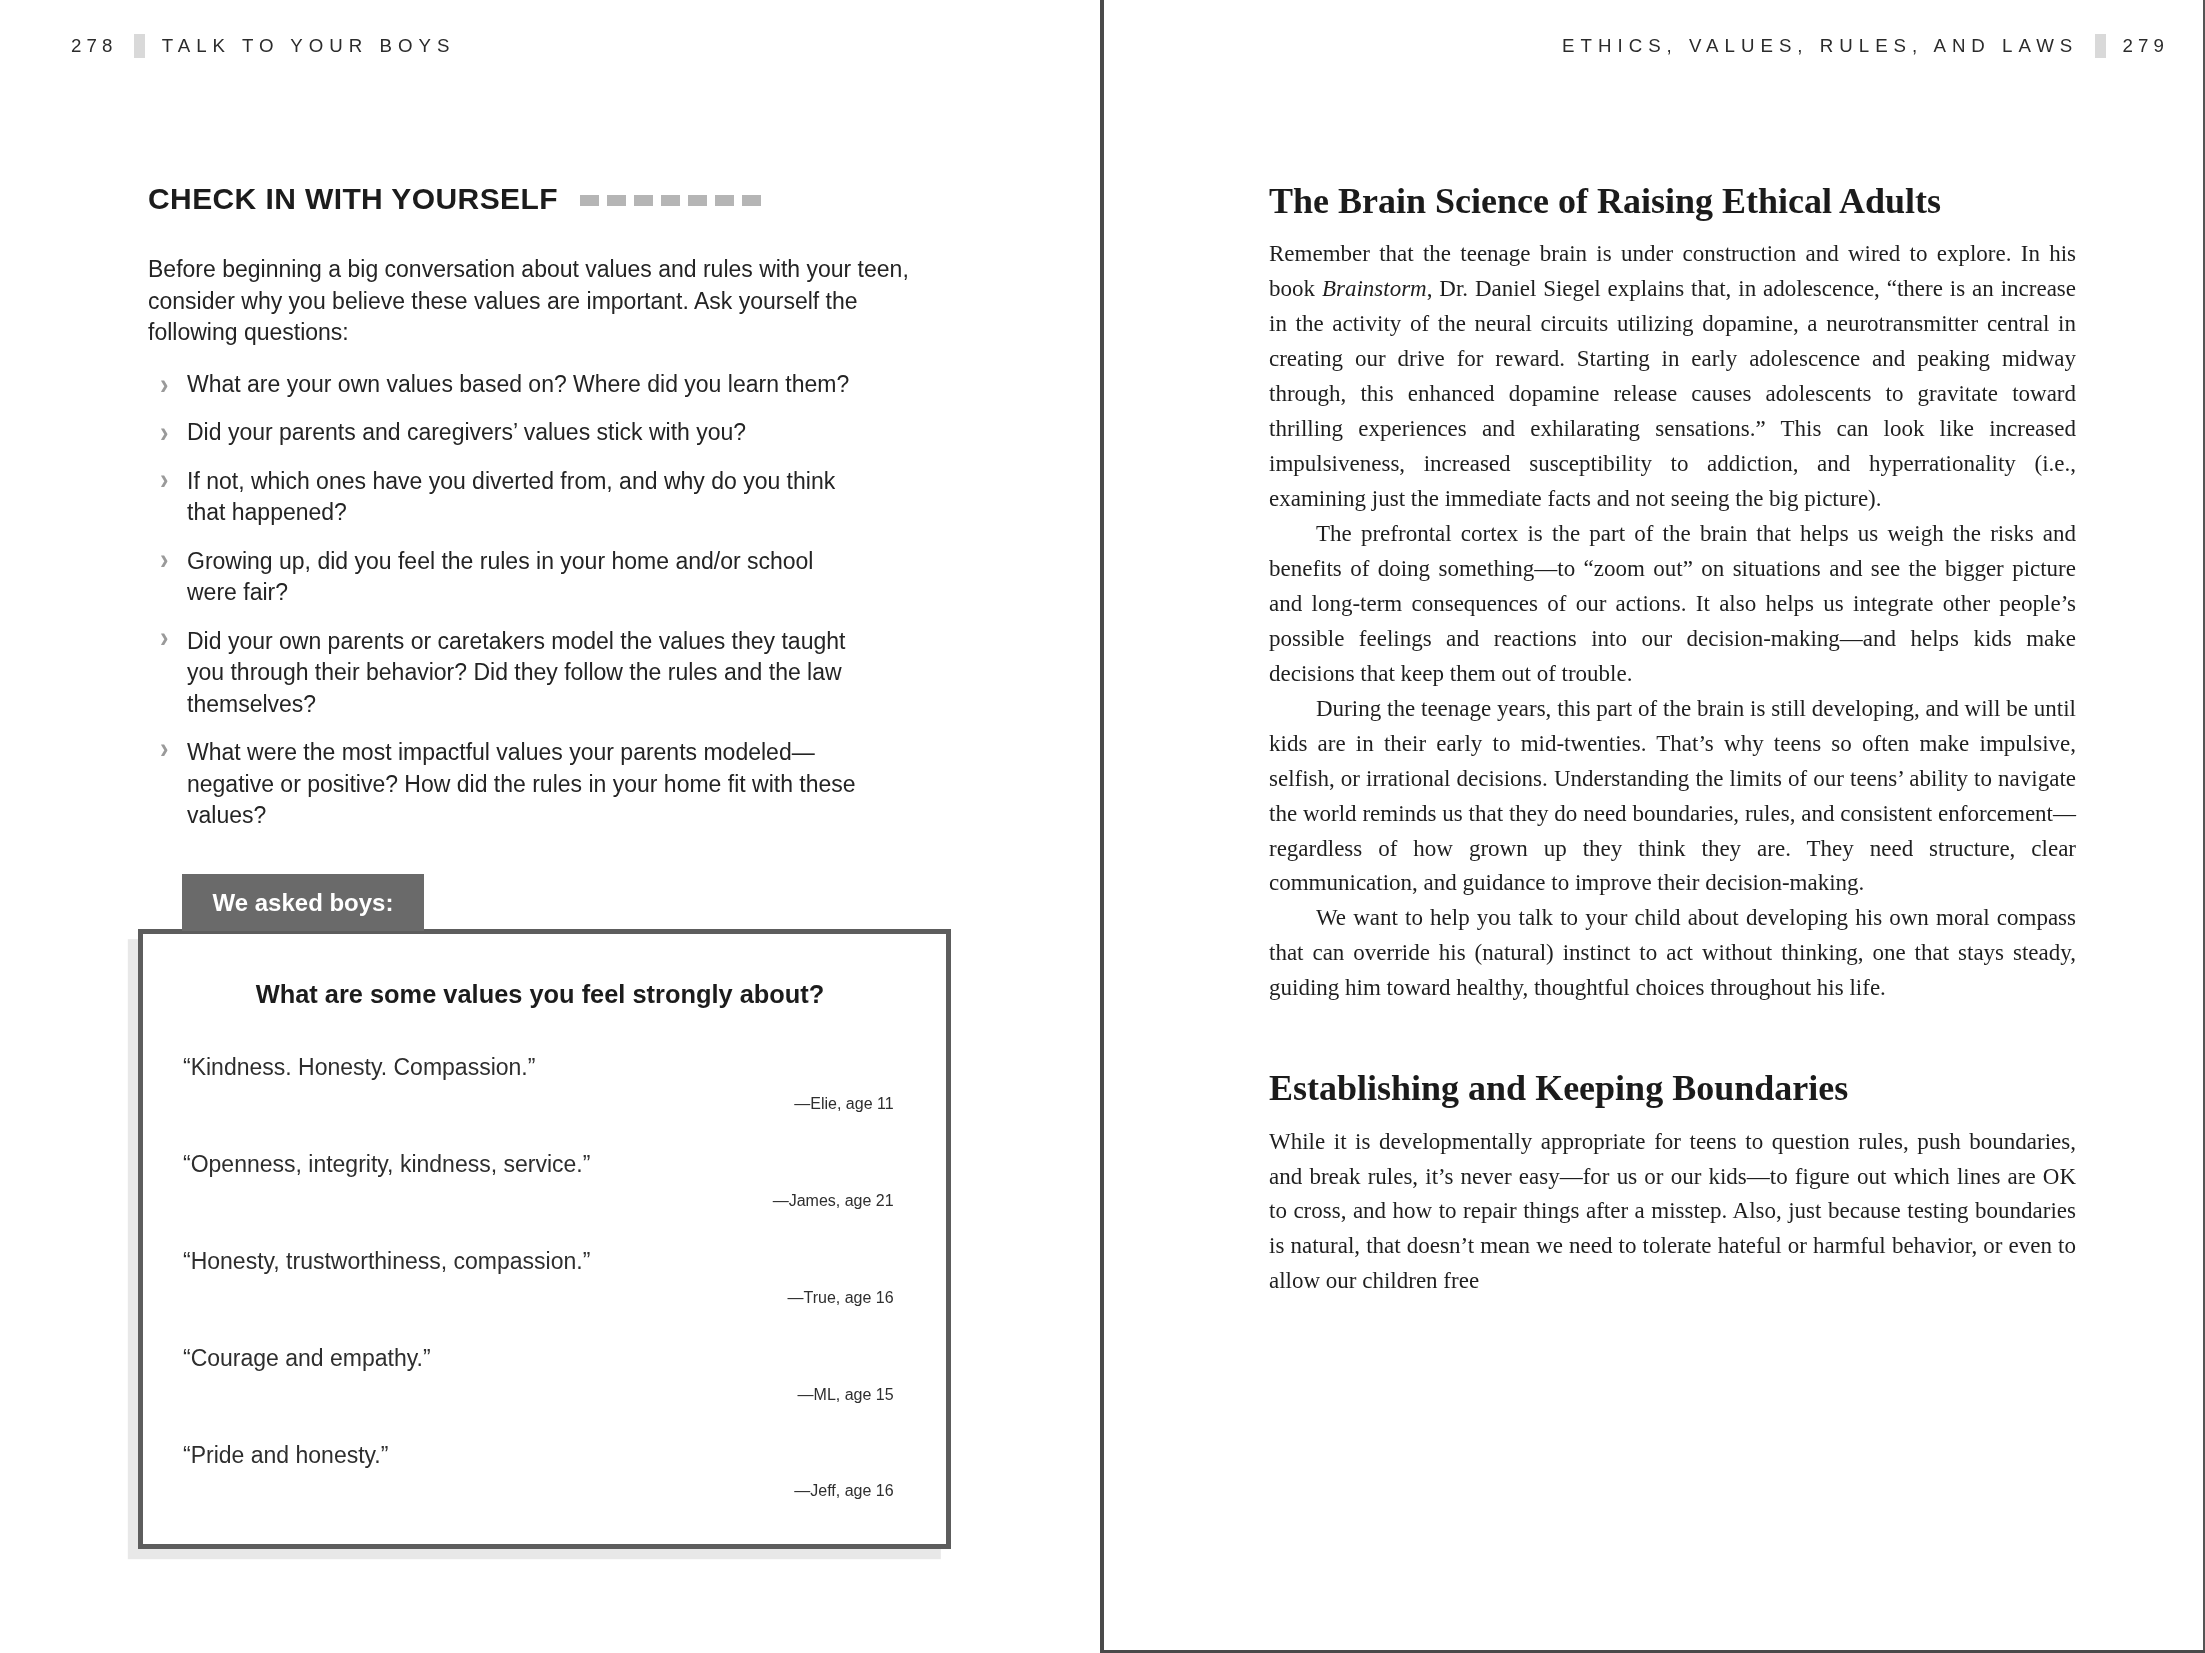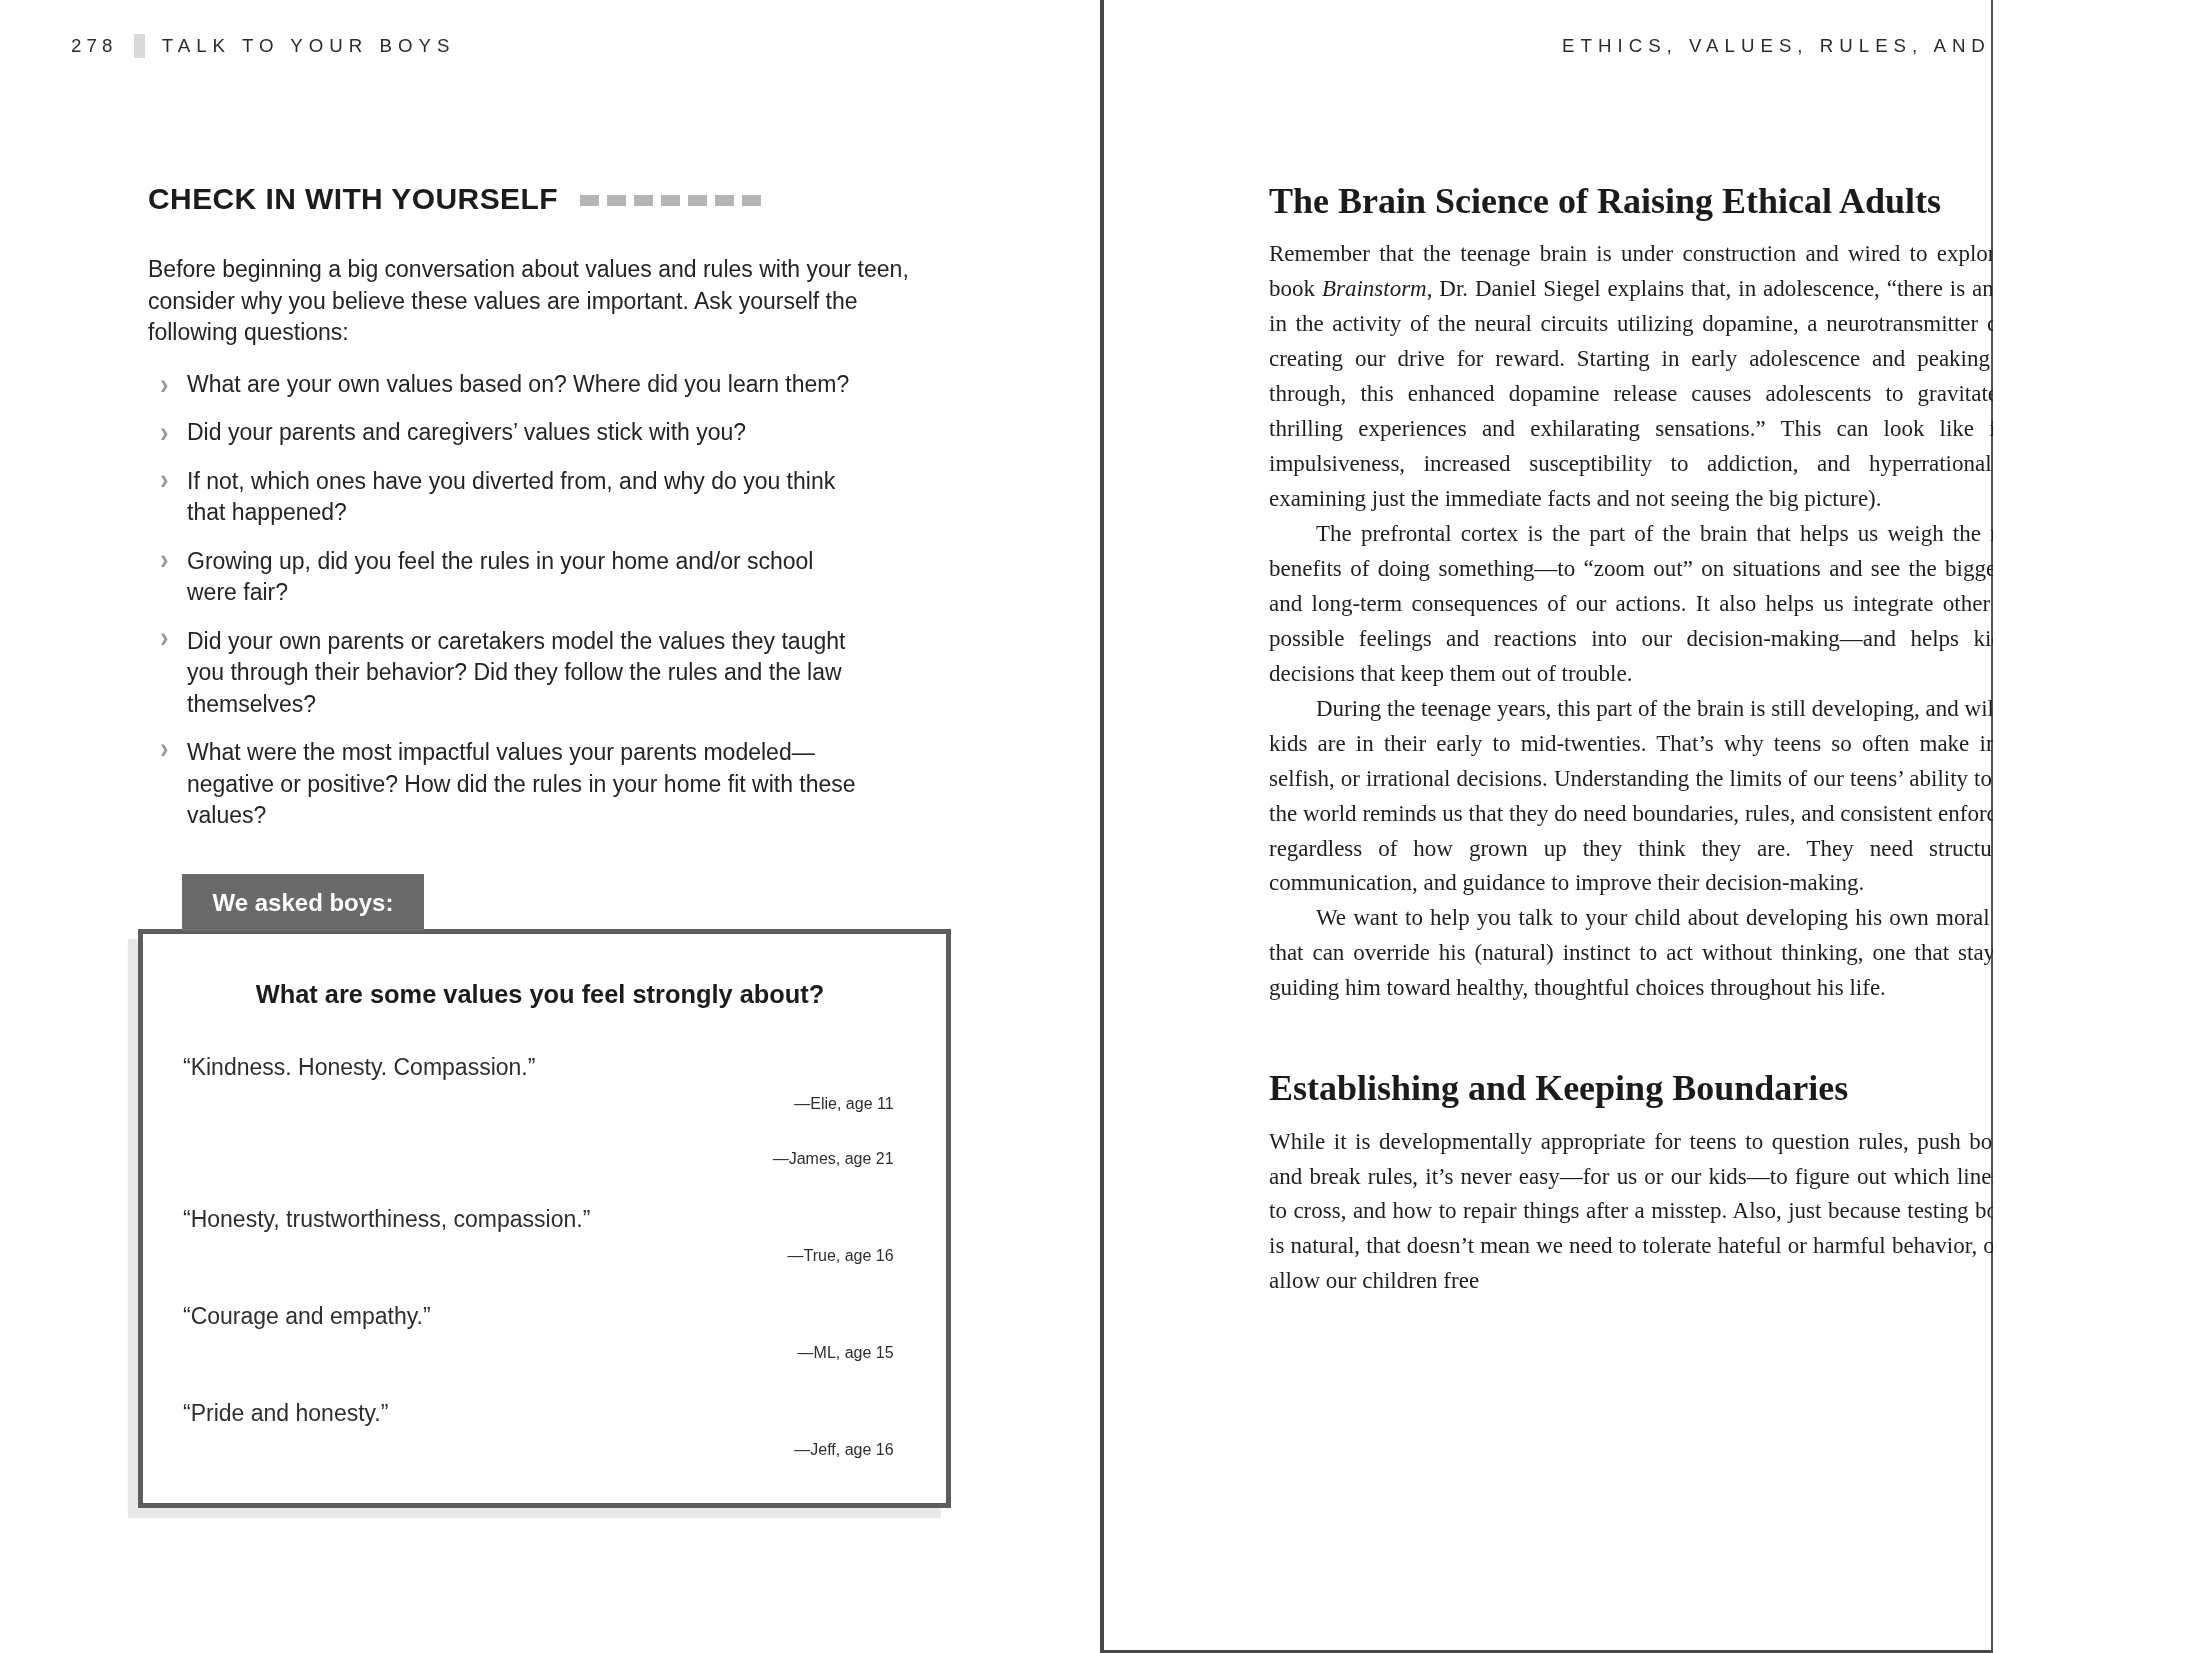--- a/index.html
+++ b/index.html
@@ -1,16 +1,16 @@
 <!DOCTYPE html>
 <html lang="en" style="font-size:13.6px"><head>
 <meta charset="utf-8">
 <style>
   html,body{margin:0;padding:0;background:#fff;}
-  #page{position:relative;width:1993px;height:1654px;background:#ffffff;overflow:hidden;
+  #page{position:relative;width:2205px;height:1654px;background:#ffffff;overflow:hidden;
         color:#222;-webkit-font-smoothing:antialiased;}
 
   
   .gutter{position:absolute;left:1100px;top:0;width:4.2px;height:1654px;background:#4a4a4a;}
   .edge-right{position:absolute;right:0;top:0;width:2.5px;height:1654px;background:#555;}
   .edge-bottom-right{position:absolute;left:1103px;right:0;bottom:0;height:4.2px;background:#4a4a4a;}
 
   .page-half{position:absolute;top:0;width:1103px;height:1654px;}
   #left-page{left:0;}
   #right-page{left:1103px;}
@@ -117,20 +117,21 @@
     <div class="asked-wrap">
       <div class="asked-tab">We asked boys:</div>
       <div class="asked-box">
         <div class="asked-question">What are some values you feel strongly about?</div>
 
         <div class="quote-block">
           <div class="quote-text">“Kindness. Honesty. Compassion.”</div>
           <div class="quote-attr">—Elie, age 11</div>
         </div>
         <div class="quote-block">
+          <div class="quote-text">“Openness, integrity, kindness, service.”</div>
           <div class="quote-attr">—James, age 21</div>
         </div>
         <div class="quote-block">
           <div class="quote-text">“Honesty, trustworthiness, compassion.”</div>
           <div class="quote-attr">—True, age 16</div>
         </div>
         <div class="quote-block">
           <div class="quote-text">“Courage and empathy.”</div>
           <div class="quote-attr">—ML, age 15</div>
         </div>

